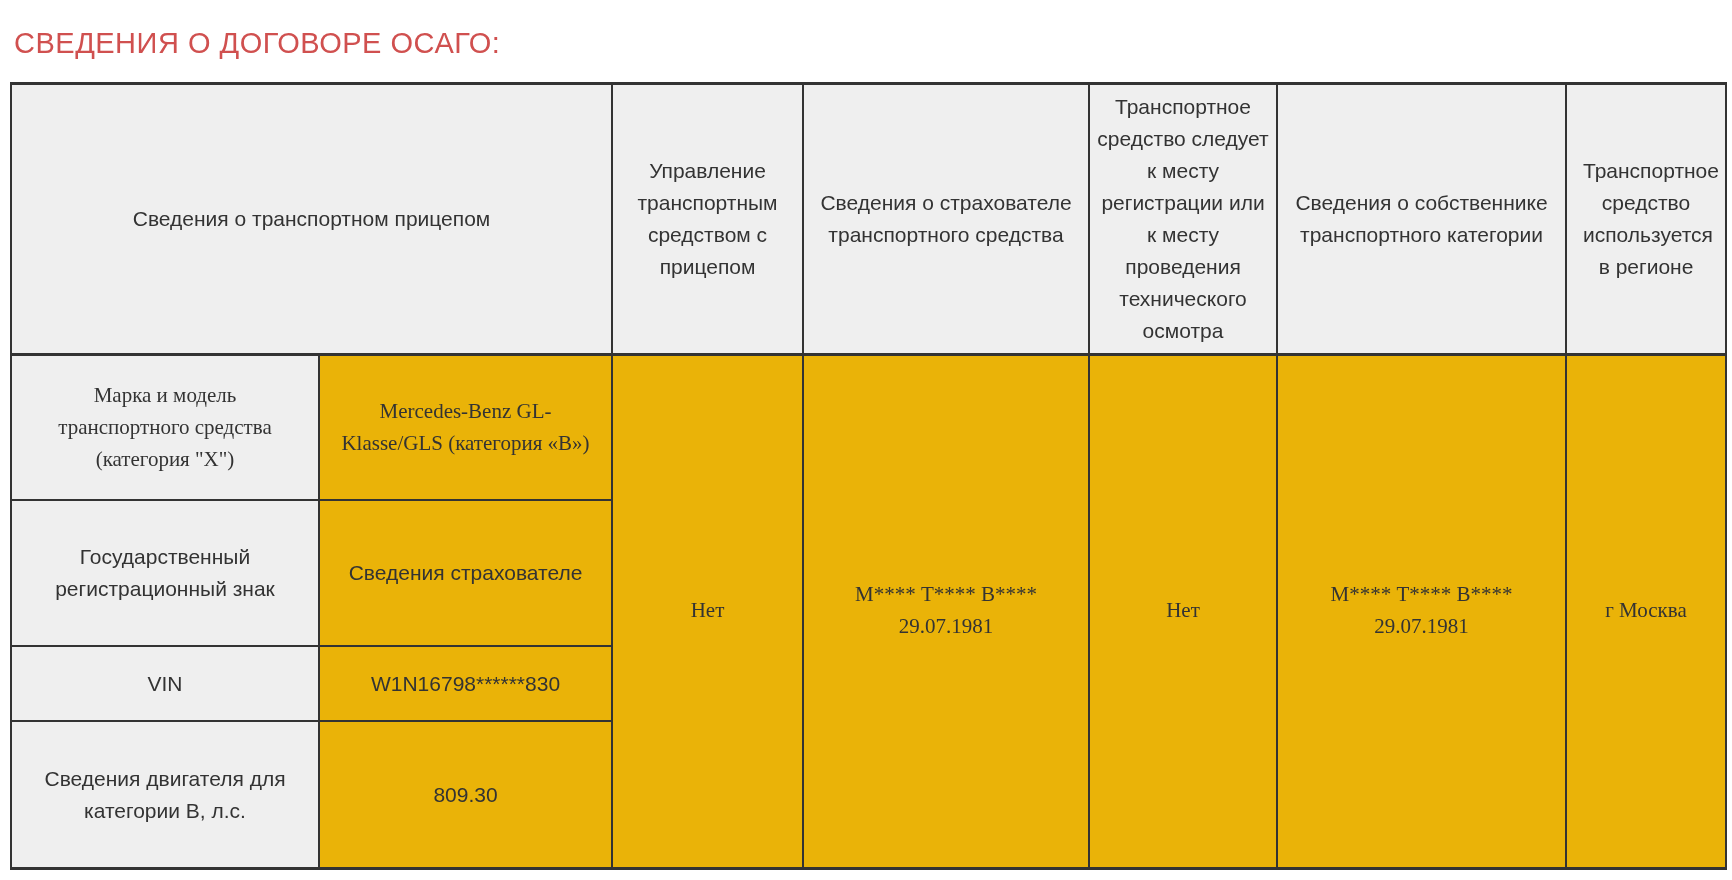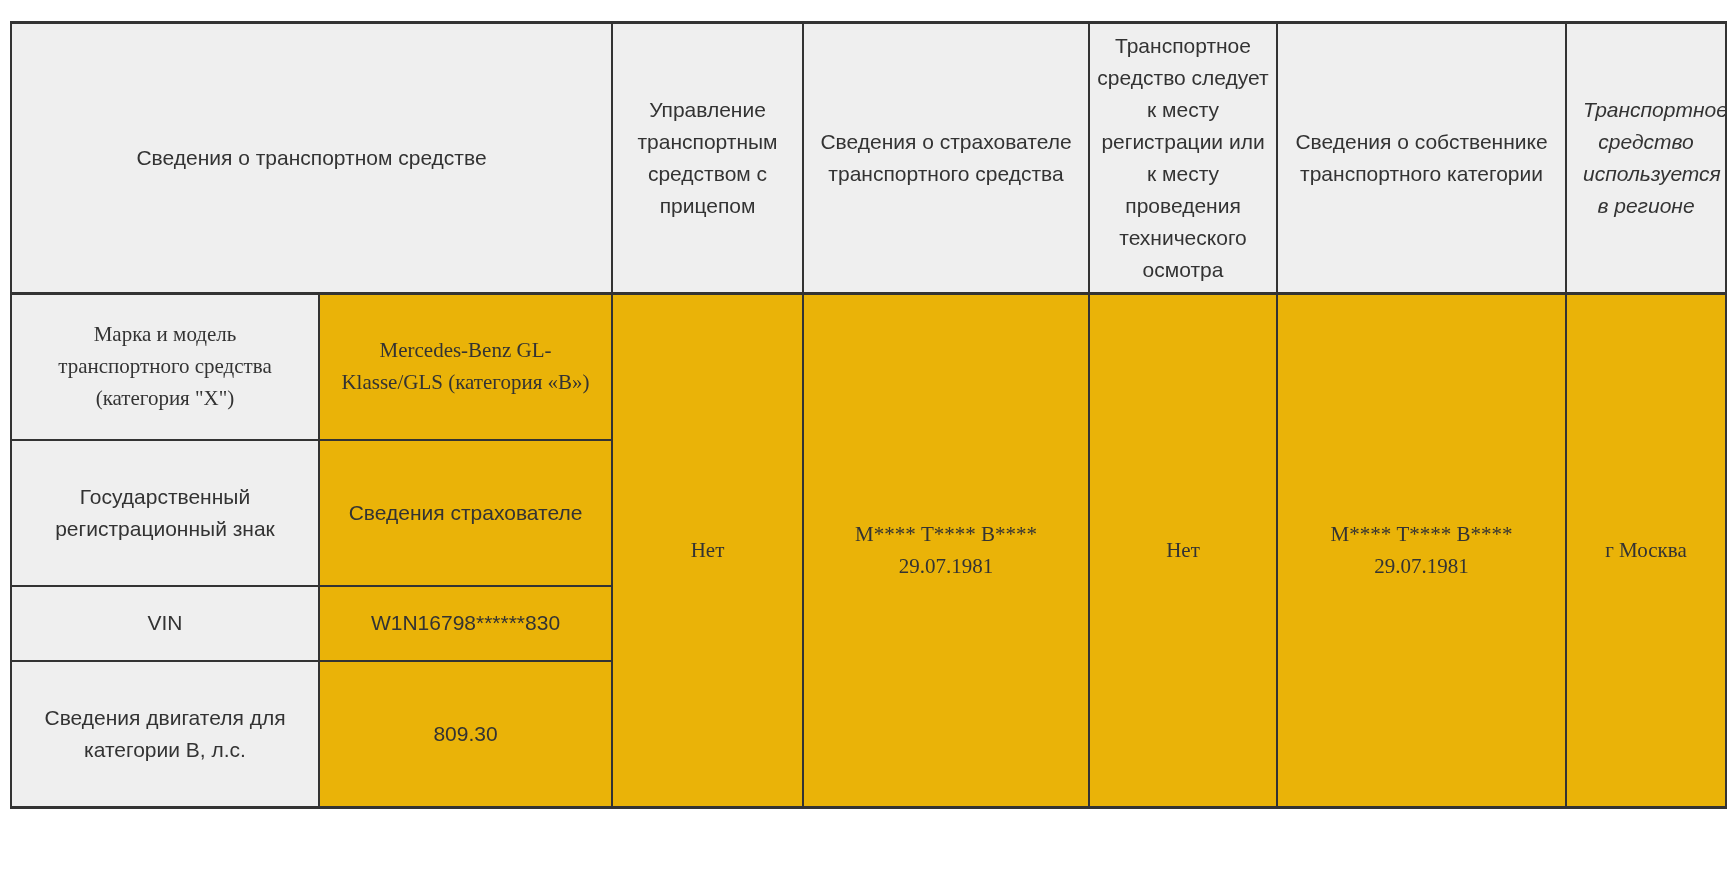--- a/index.html
+++ b/index.html
@@ -48,48 +48,49 @@
     font-weight: 400;
     overflow: hidden;
   }
   .osago-table thead tr { height: 271px; }
   .osago-table thead th {
     background: var(--cell-bg);
     border-bottom-width: 3px;
     padding: 4px 6px;
     font-weight: 400;
   }
-  .osago-table thead th.th-region { padding: 4px 16px; font-style: italic; }
+  .osago-table thead th.th-region { padding: 4px 16px; }
   .osago-table tbody td { background: #eab308; padding: 6px 18px; }
   .osago-table tbody td.label { background: var(--cell-bg); }
   .osago-table tbody tr.r1 { height: 146px; font-family: Liberation Serif, serif; }
   .osago-table tbody tr.r2 { height: 146px; }
   .osago-table tbody tr.r3 { height: 75px; }
   .osago-table tbody tr.r4 { height: 147px; }
   .line { display: block; }
 </style>
 </head>
 <body>
 
 <div class="page">
 
+  <h1 class="title">СВЕДЕНИЯ О ДОГОВОРЕ ОСАГО:</h1>
 
   <table class="osago-table">
     <colgroup>
       <col style="width:308px">
       <col style="width:293px">
       <col style="width:191px">
       <col style="width:286px">
       <col style="width:188px">
       <col style="width:289px">
       <col style="width:160px">
     </colgroup>
     <thead>
       <tr>
-        <th colspan="2">Сведения о транспортном средстве</th>
+        <th colspan="2">Сведения о транспортном прицепом</th>
         <th>Управление транспортным средством с прицепом</th>
         <th>Сведения о страхователе транспортного средства</th>
         <th>Транспортное средство следует к месту регистрации или к месту проведения технического осмотра</th>
         <th>Сведения о собственнике транспортного категории</th>
         <th class="th-region">Транспортное средство используется в регионе</th>
       </tr>
     </thead>
     <tbody>
       <tr class="r1">
         <td class="label">Марка и модель транспортного средства (категория "X")</td>

